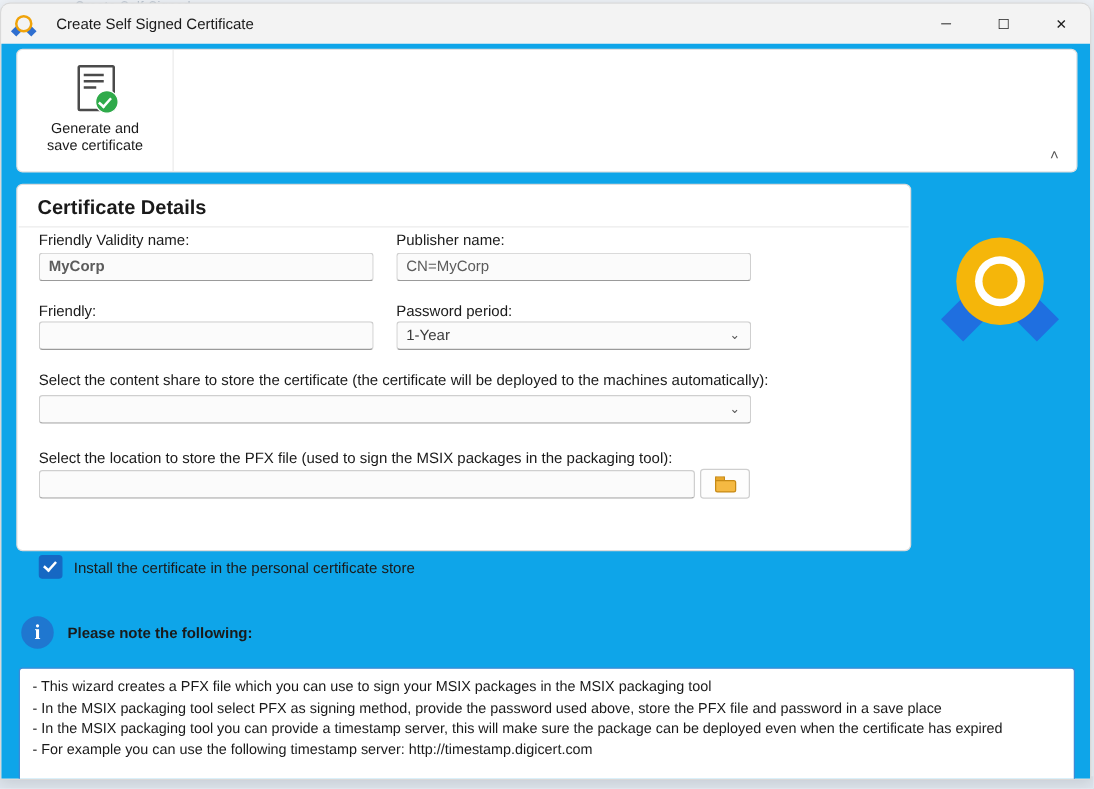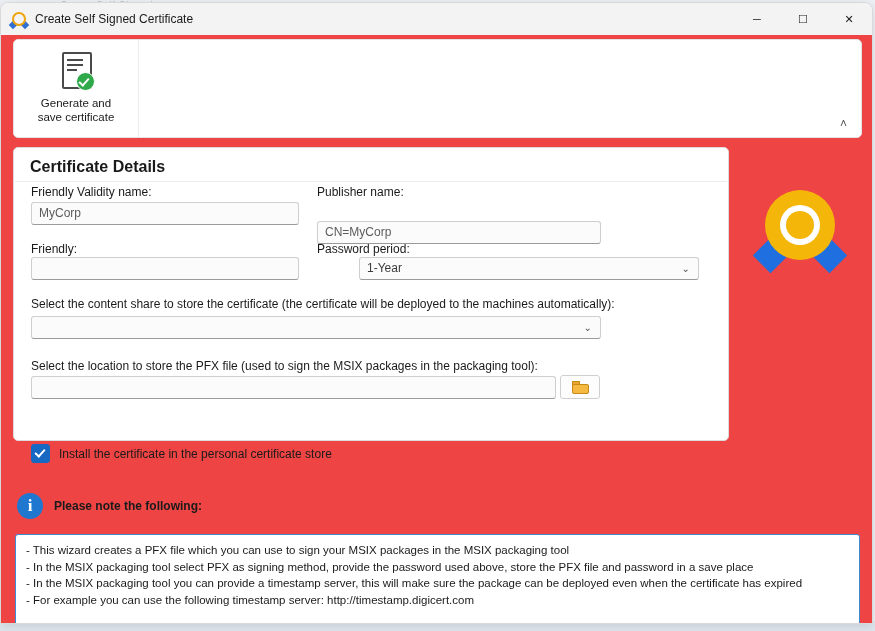--- a/index.html
+++ b/index.html
@@ -60,20 +60,21 @@
     box-sizing: border-box;
     overflow: hidden;
   }
 
   .titlebar {
     height: 32px;
     display: flex;
     align-items: center;
     background: #f3f3f3;
     position: relative;
+    gap: 10px;
   }
   .title-icon {
     width: 16px;
     height: 16px;
     margin-left: 10px;
     margin-right: 8px;
     position: relative;
     flex: none;
   }
   .title-icon .ring {
@@ -112,21 +113,21 @@
     justify-content: center;
     font-size: 11px;
     color: #1a1a1a;
     cursor: default;
   }
 
   .client {
     position: absolute;
     left: 0; right: 0;
     top: 32px; bottom: 0;
-    background: #ef4444;
+    background: #0ea5e9;
   }
 
   
   .ribbon {
     position: absolute;
     left: 12px;
     top: 4px;
     width: 849px;
     height: 99px;
     background: #ffffff;
@@ -478,30 +479,30 @@
       </div>
       <div class="ribbon-collapse">˄</div>
     </div>
 
     <div class="groupbox">
       <div class="groupbox-title">Certificate Details</div>
       <div class="gb-sep"></div>
     </div>
 
     <div class="field-label" style="left:30px; top:150px;">Friendly Validity name:</div>
-    <div class="textbox" style="left:30px; top:167px; width:268px;">MyCorp</div>
+    <div class="textbox" style="left:30px; top:167px; width:268px;font-weight:bold;">MyCorp</div>
 
     <div class="field-label" style="left:316px; top:150px;">Publisher name:</div>
-    <div class="textbox" style="left:316px; top:167px; width:284px;margin-top:19px;">CN=MyCorp</div>
+    <div class="textbox" style="left:316px; top:167px; width:284px;">CN=MyCorp</div>
 
     <div class="field-label" style="left:30px; top:207px;">Friendly:</div>
     <div class="textbox empty" style="left:30px; top:222px; width:268px;"></div>
 
     <div class="field-label" style="left:316px; top:207px;">Password period:</div>
-    <div class="combo" style="left:316px; top:222px; width:340px;margin-left:42px;">
+    <div class="combo" style="left:316px; top:222px; width:284px;">
       <span>1-Year</span>
       <span class="chev">⌄</span>
     </div>
 
     <div class="field-label" style="left:30px; top:262px;">Select the content share to store the certificate (the certificate will be deployed to the machines automatically):</div>
     <div class="combo" style="left:30px; top:281px; width:570px;">
       <span></span>
       <span class="chev">⌄</span>
     </div>
 

